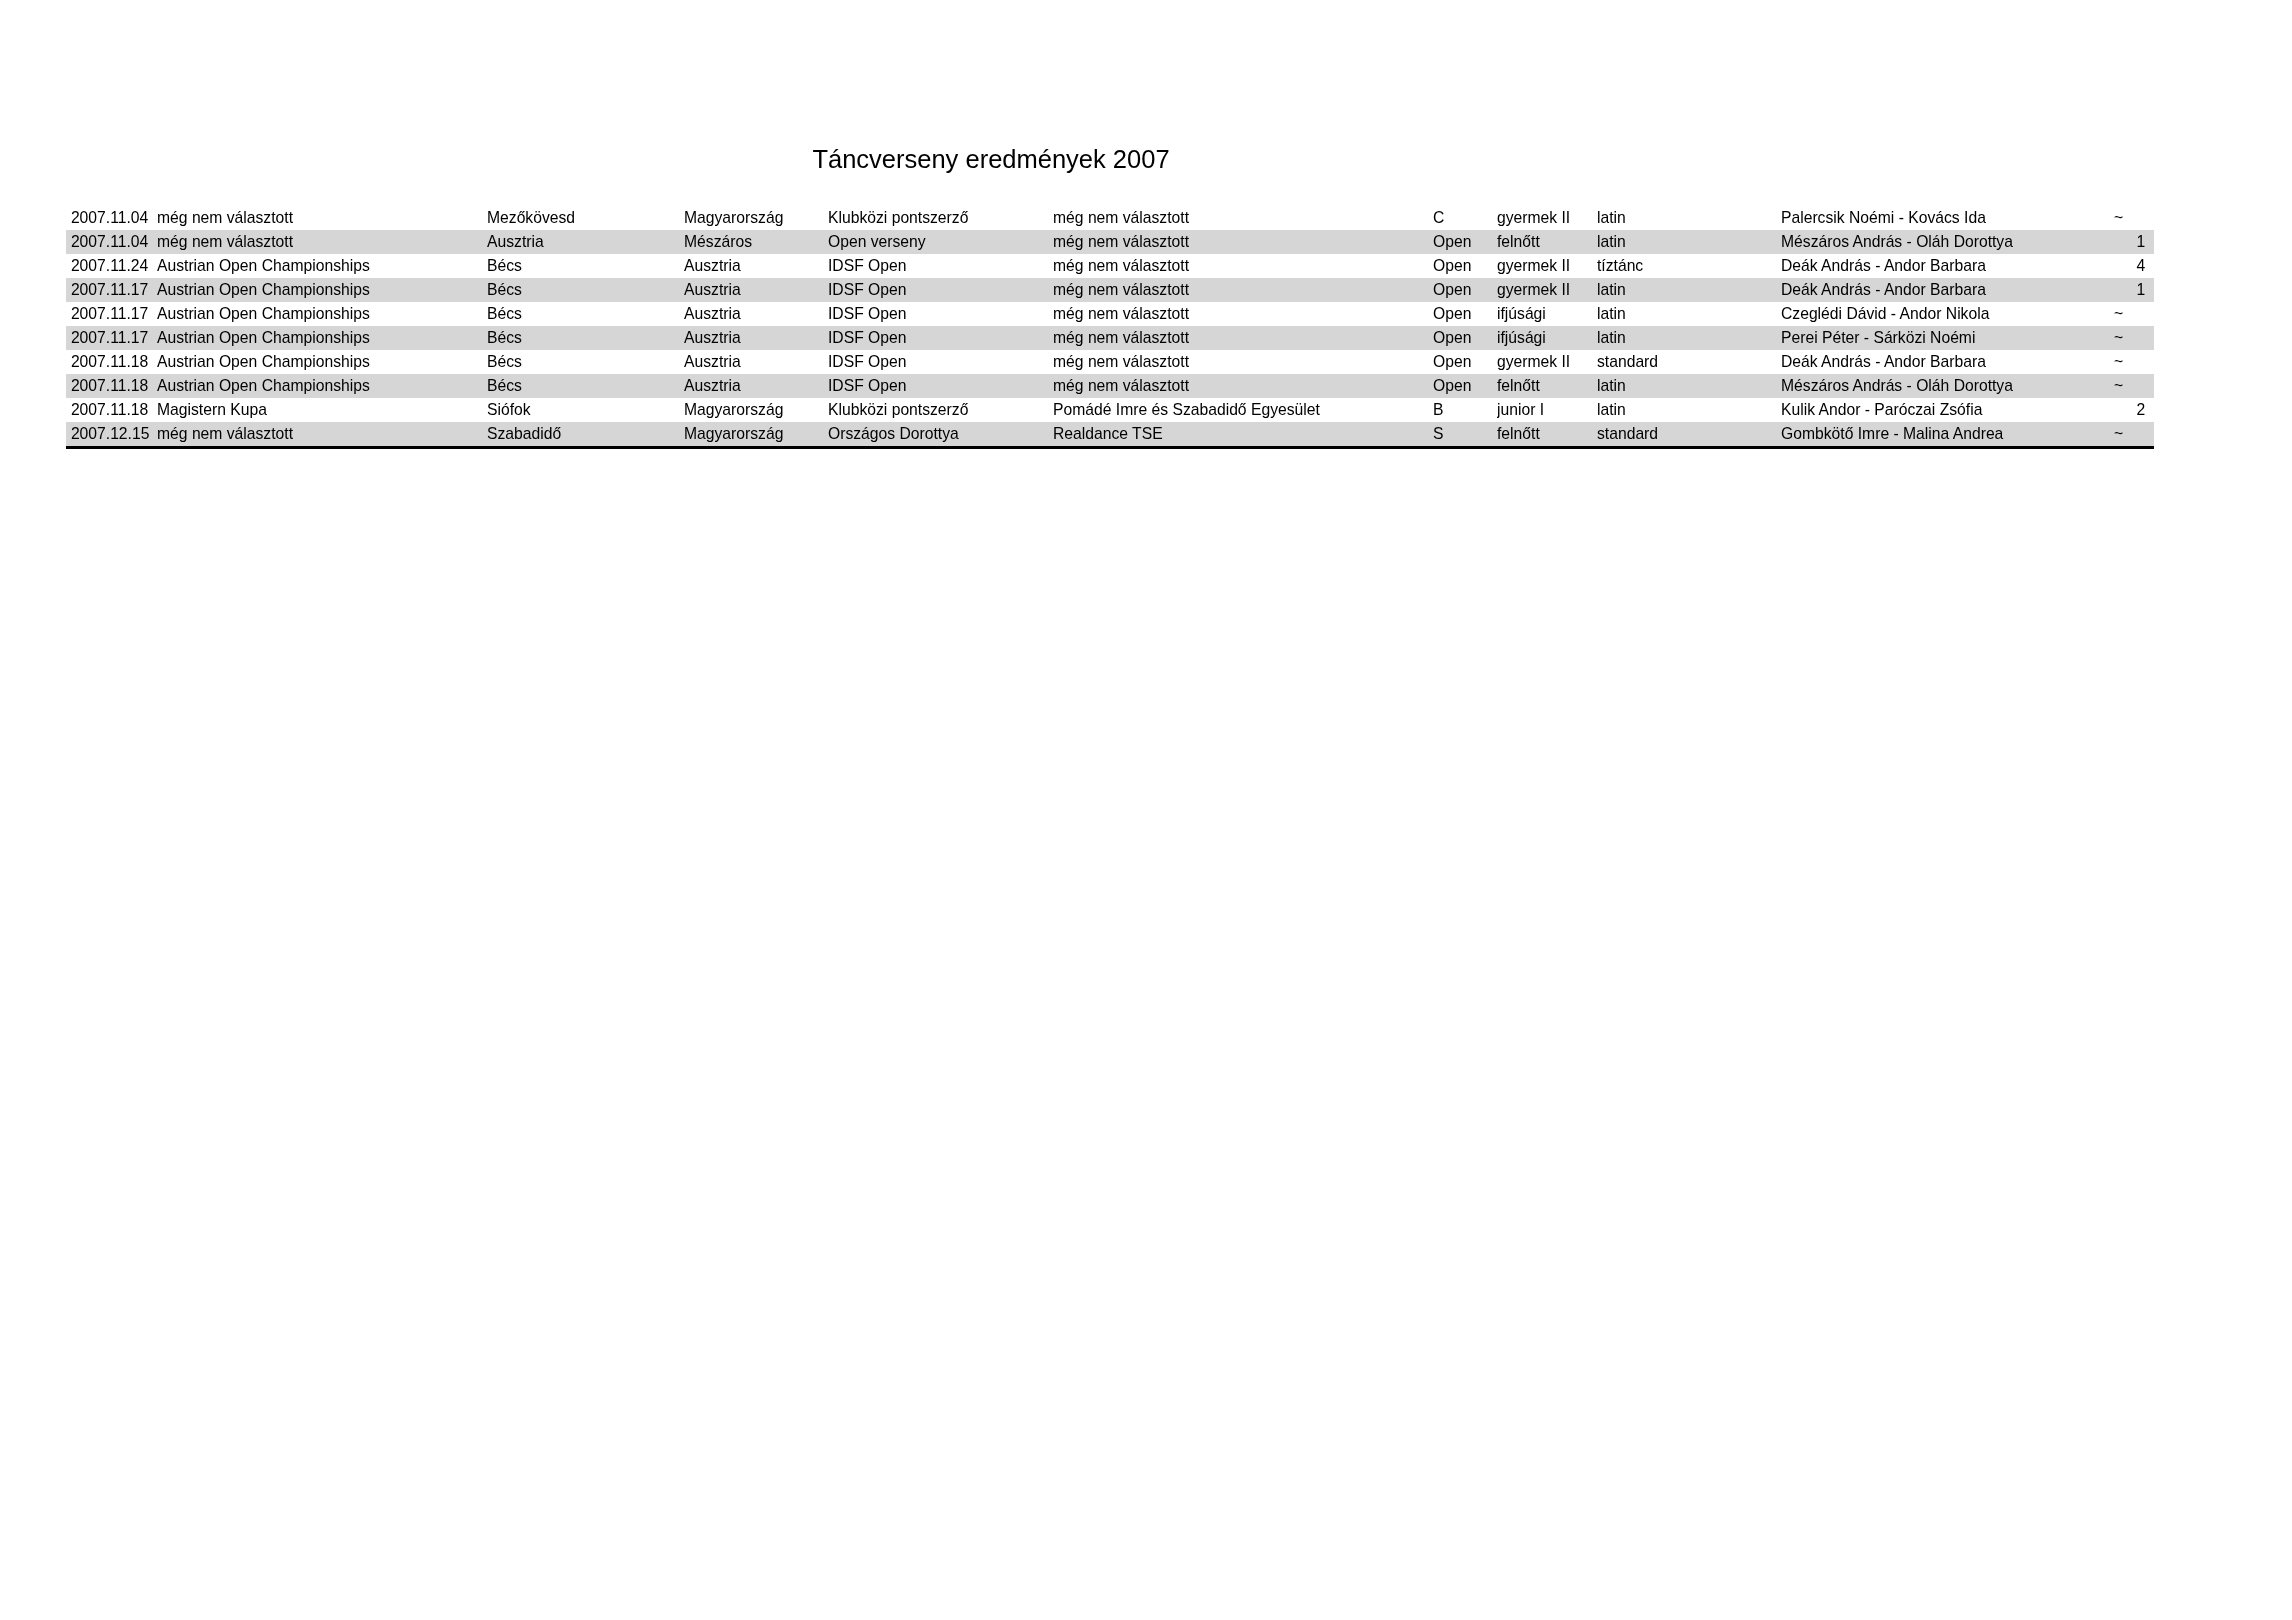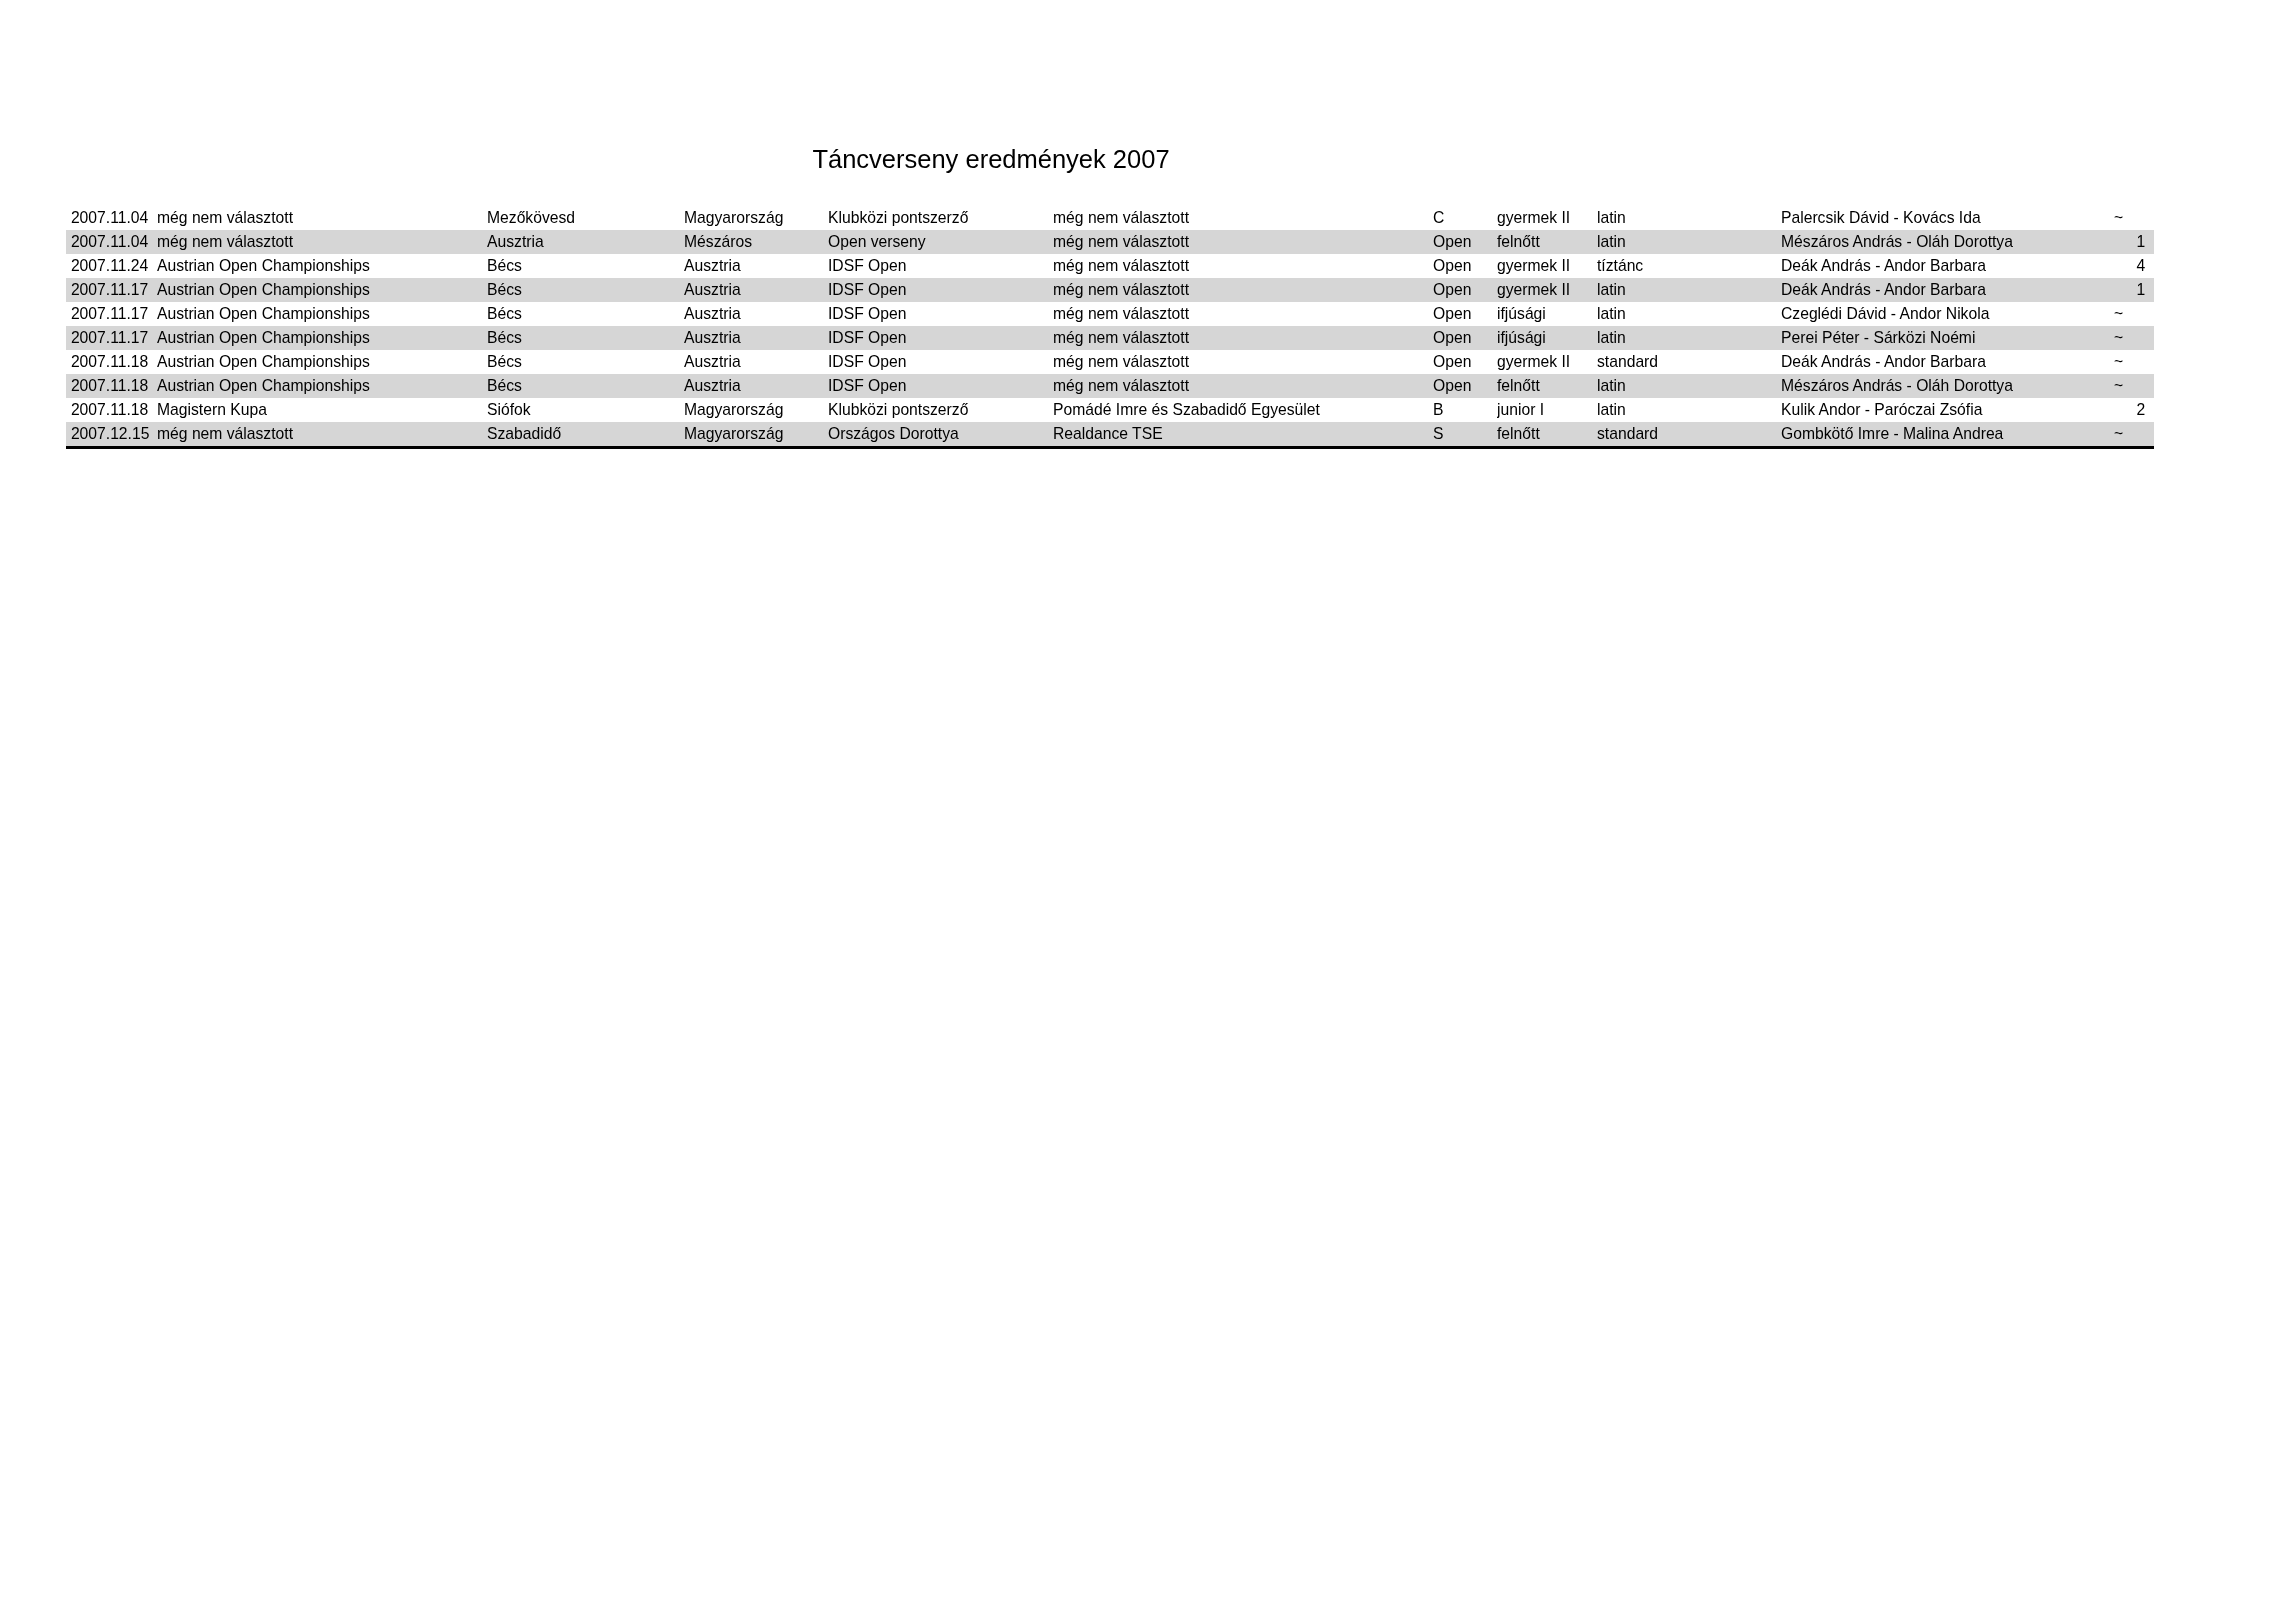--- a/index.html
+++ b/index.html
@@ -63,21 +63,21 @@
       <div class="table-row">
     <span class="cell cell-date">2007.11.04</span>
     <span class="cell cell-event">még nem választott</span>
     <span class="cell cell-city">Mezőkövesd</span>
     <span class="cell cell-country">Magyarország</span>
     <span class="cell cell-type">Klubközi pontszerző</span>
     <span class="cell cell-club">még nem választott</span>
     <span class="cell cell-class">C</span>
     <span class="cell cell-age">gyermek II</span>
     <span class="cell cell-style">latin</span>
-    <span class="cell cell-couple">Palercsik Dávid - Kovács Ida</span>
+    <span class="cell cell-couple">Palercsik Noémi - Kovács Ida</span>
     <span class="cell cell-place">~</span>
   </div>
       <div class="table-row striped">
     <span class="cell cell-date">2007.11.04</span>
     <span class="cell cell-event">még nem választott</span>
     <span class="cell cell-city">Ausztria</span>
     <span class="cell cell-country">Mészáros</span>
     <span class="cell cell-type">Open verseny</span>
     <span class="cell cell-club">még nem választott</span>
     <span class="cell cell-class">Open</span>

